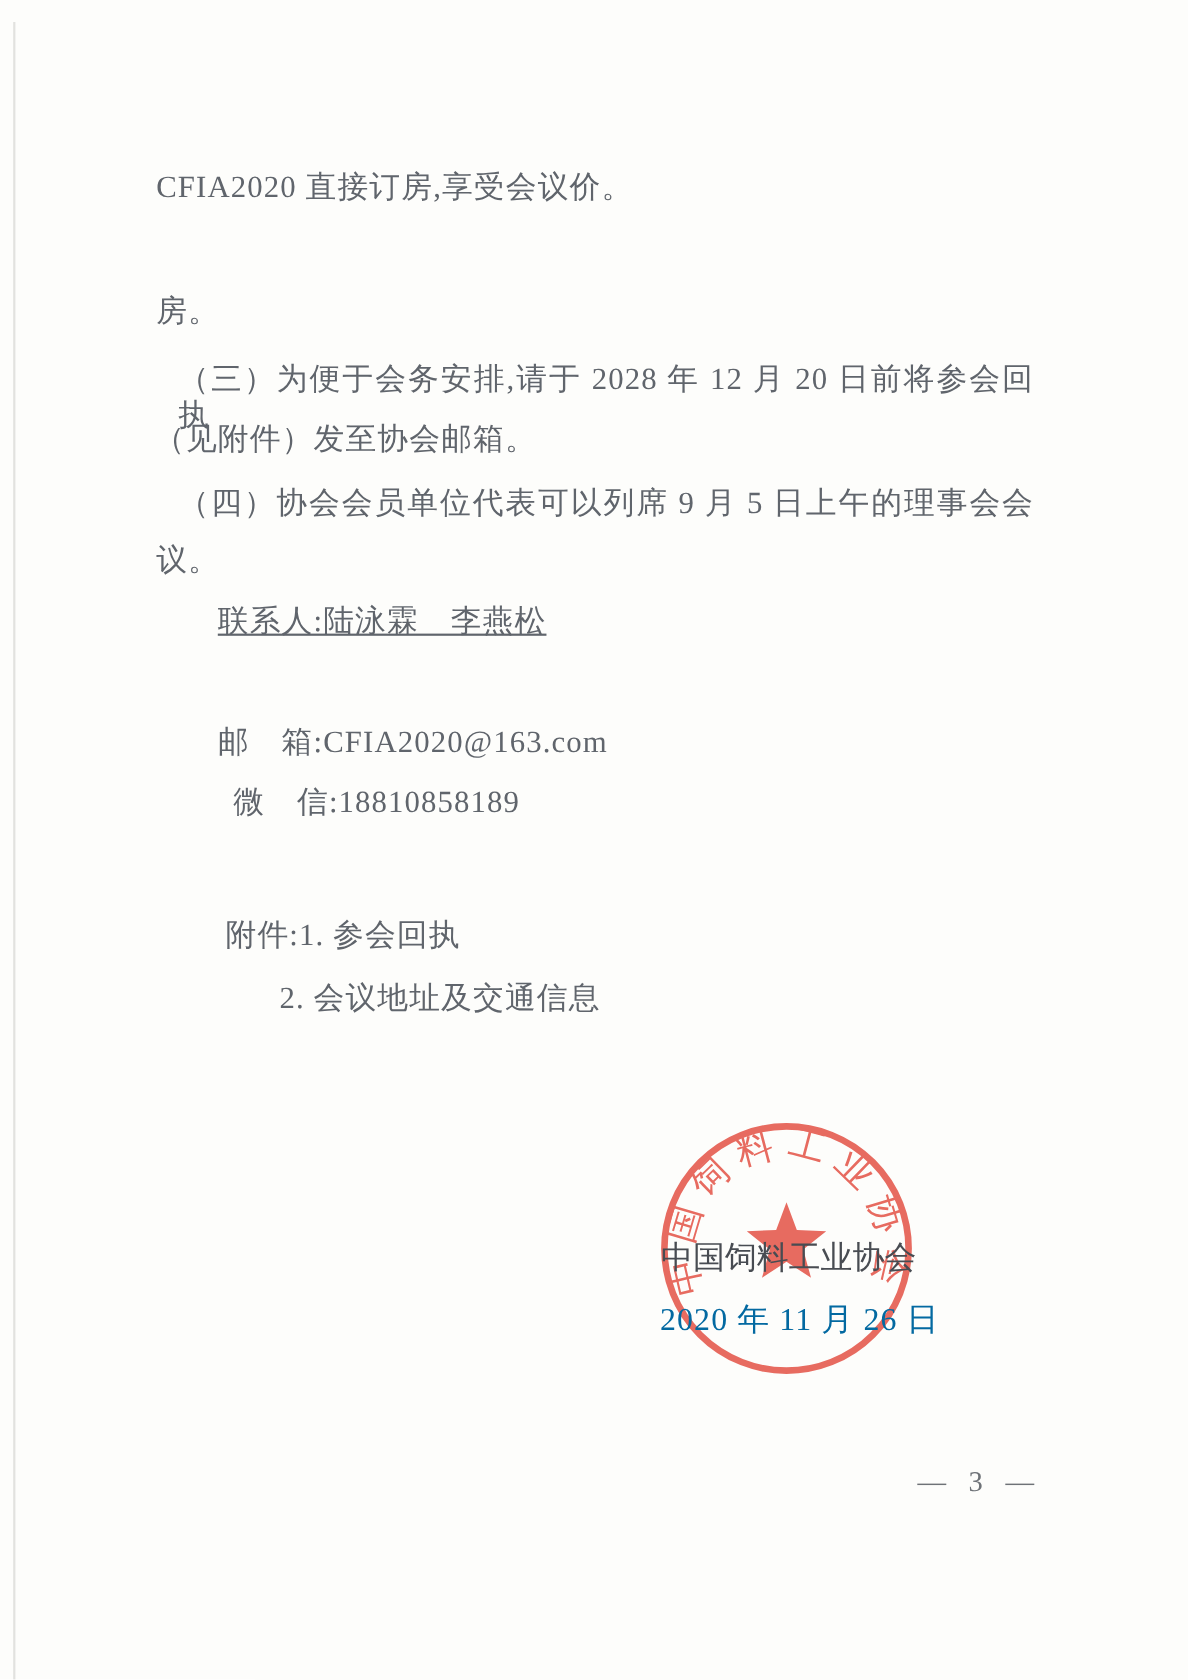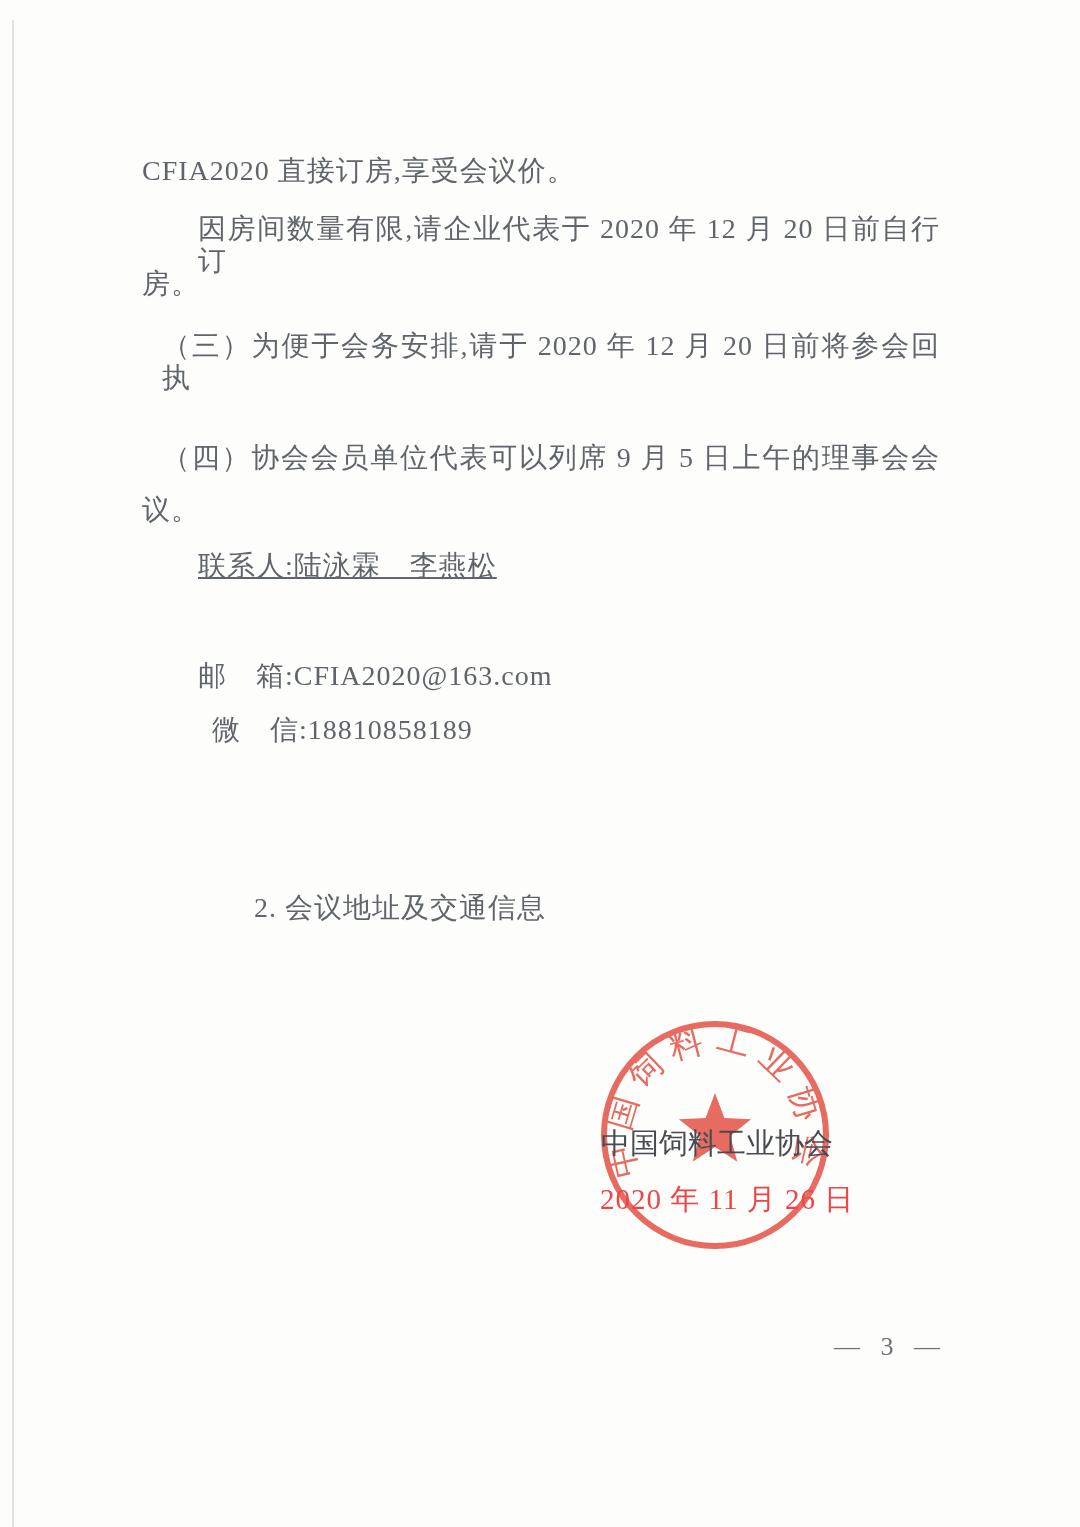--- a/index.html
+++ b/index.html
@@ -49,43 +49,44 @@
     font-size:33px;
     letter-spacing:10px;
     fill:#e4574b;
   }
   .sig-org{
     position:absolute;left:601px;top:1124px;
     font-size:29px;color:#484c52;letter-spacing:0px;white-space:pre;
   }
   .sig-date{
     position:absolute;left:600px;top:1180px;
-    font-size:29px;color:#ef4444;letter-spacing:1px;white-space:pre;
+    font-size:29px;color:#0369a1;letter-spacing:1px;white-space:pre;
   }
   .page-num{
     position:absolute;left:834px;top:1332px;
     font-size:26px;color:#6e7277;letter-spacing:7px;white-space:pre;
   }
 </style>
 </head>
 <body>
 
 <div class="page">
 
   <div class="scan-edge"></div>
 
   <div class="line l1">CFIA2020 直接订房,享受会议价。</div>
-  <div class="line l2 just">因房间数量有限,请企业代表于 2020 年 12 月 20 日前自行订</div>
   <div class="line l3">房。</div>
-  <div class="line l4 just">（三）为便于会务安排,请于 2020 年 12 月 20 日前将参会回执</div>
+  <div class="line l4 just">（三）为便于会务安排,请于 2028 年 12 月 20 日前将参会回执</div>
+  <div class="line l5">（见附件）发至协会邮箱。</div>
   <div class="line l6 just">（四）协会会员单位代表可以列席 9 月 5 日上午的理事会会</div>
   <div class="line l7">议。</div>
   <div class="line l8">联系人:陆泳霖　李燕松</div>
   <div class="line l10">邮　箱:CFIA2020@163.com</div>
   <div class="line l11">微　信:18810858189</div>
+  <div class="line l12">附件:1. 参会回执</div>
   <div class="line l13">2. 会议地址及交通信息</div>
 
   <svg class="seal" viewBox="0 0 240 240" aria-hidden="true">
     <circle cx="120" cy="120" r="111" fill="none" stroke="#e4574b" stroke-width="6"></circle>
     <path id="sealArc" d="M 51.2,168.2 A 84,84 0 1 1 188.8,168.2" fill="none"></path>
     <text class="seal-text">
       <textPath href="#sealArc" startOffset="50%" text-anchor="middle">中国饲料工业协会</textPath>
     </text>
     <path d="M120,78 L129.4,103.1 L156.1,104.3 L135.2,120.9 L142.3,146.7 L120,132 L97.7,146.7 L104.8,120.9 L83.9,104.3 L110.6,103.1 Z" fill="#e4574b"></path>
   </svg>

